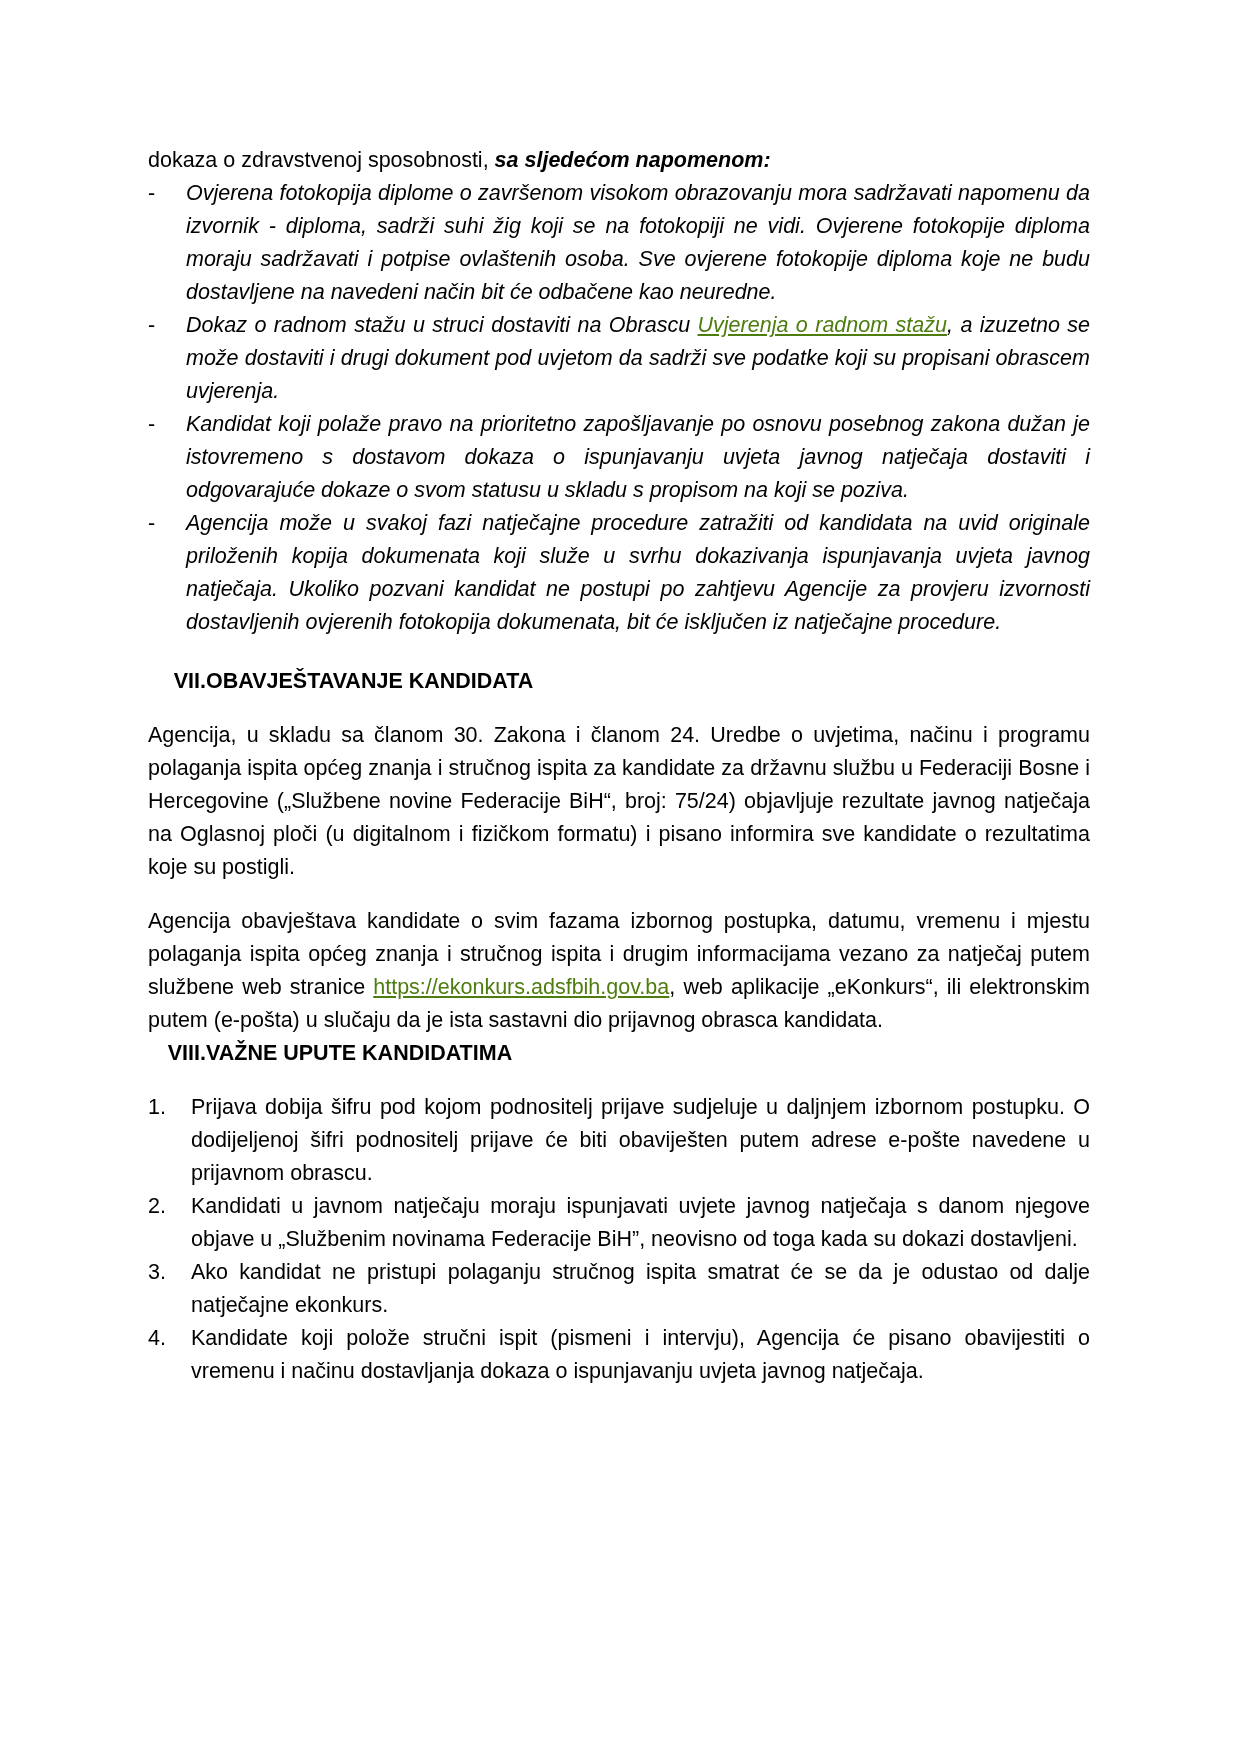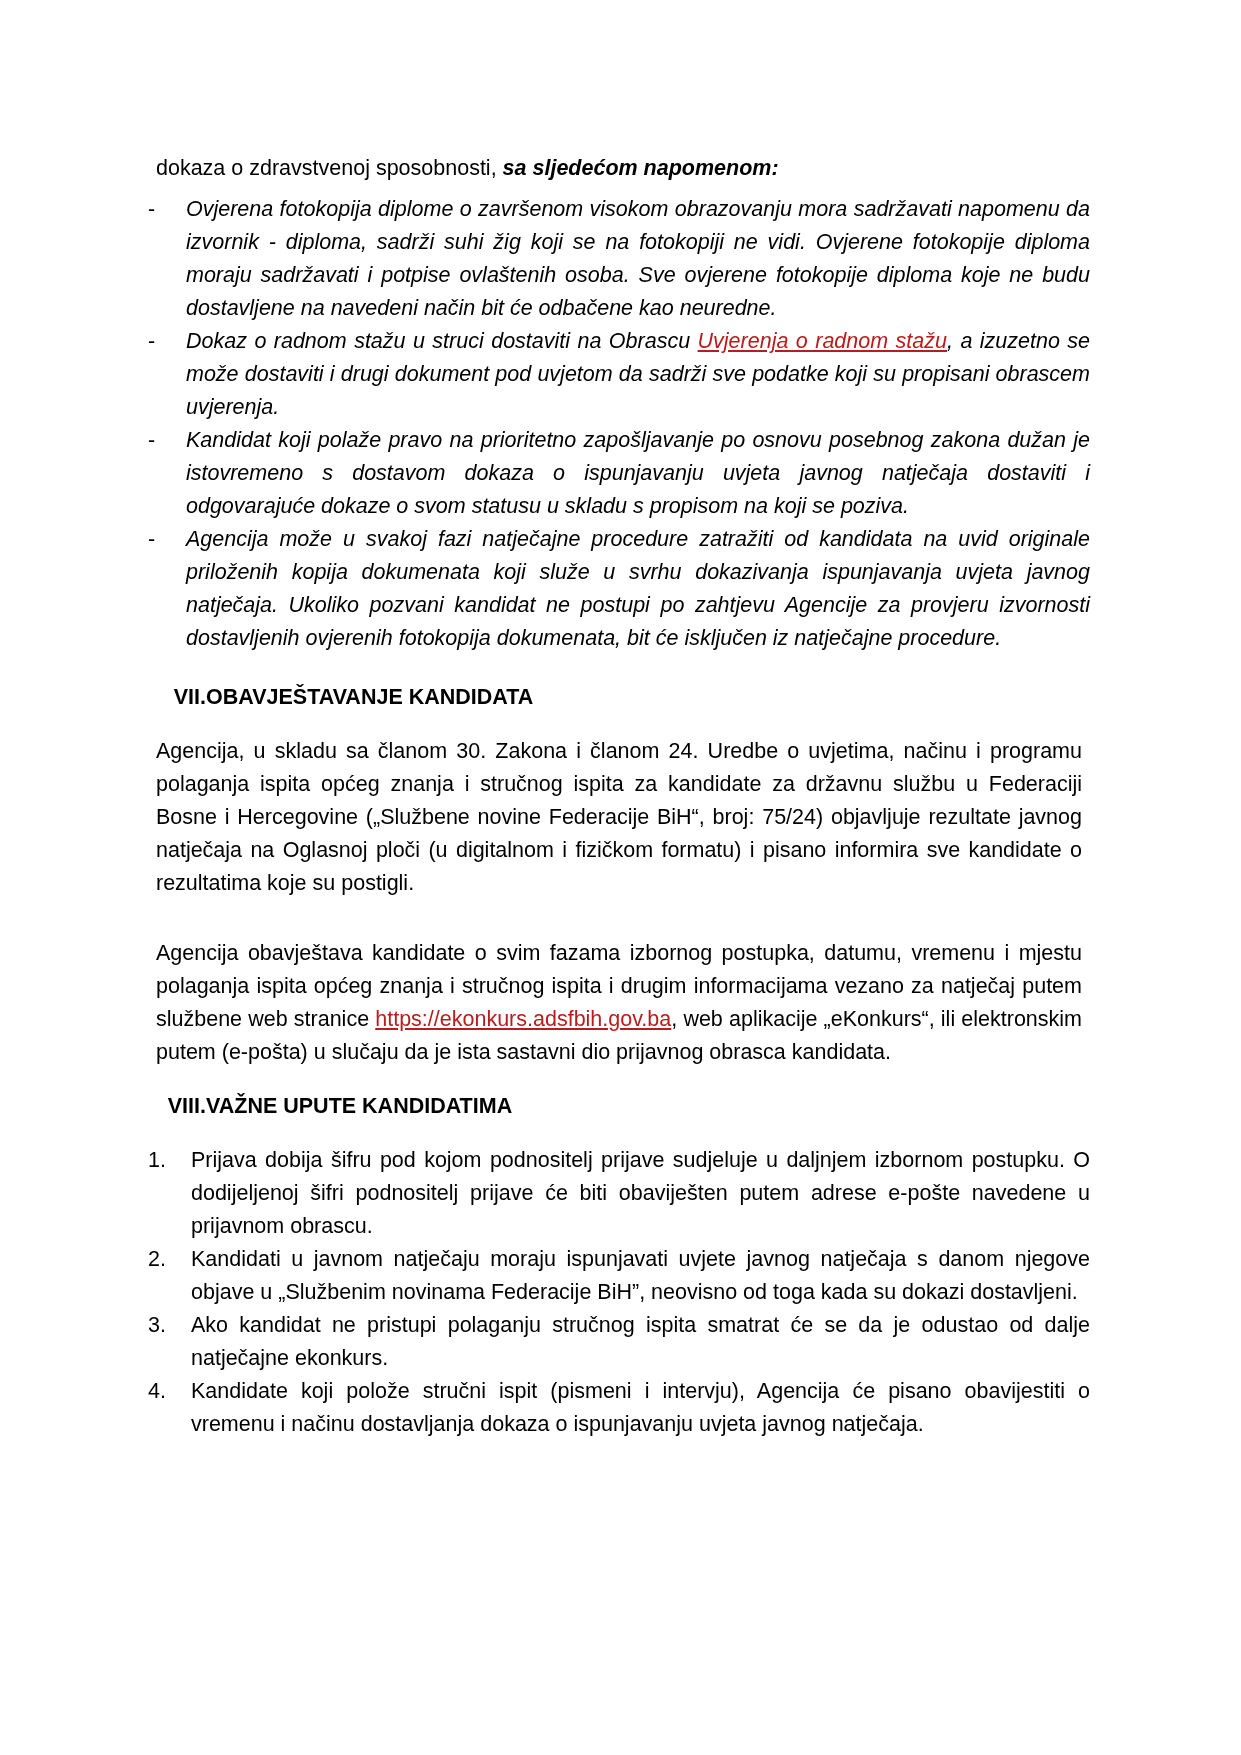--- a/index.html
+++ b/index.html
@@ -1,29 +1,29 @@
 <!DOCTYPE html>
 <html><head>
 <meta charset="utf-8">
 <style>
   html, body { margin: 0; padding: 0; background: #ffffff; }
   body { width: 1241px; height: 1755px; position: relative; overflow: hidden;
          font-family: "Liberation Sans", sans-serif; color: #000; }
   .page { position: absolute; left: 148px; top: 144px; width: 942px;
           font-size: 21.5px; line-height: 33px; }
-  .p { margin: 8px; text-align: justify; }
+  .p { margin: 0; text-align: justify; }
   .bold-it { font-weight: bold; font-style: italic; }
   .dash-list { margin: 0; padding: 0; list-style: none; }
   .dash-item { position: relative; padding-left: 38px; font-style: italic; text-align: justify; margin: 0; }
   .dash-mark { position: absolute; left: 0; top: 0; font-style: normal; }
-  a.link { color: #b91c1c; text-decoration: underline; }
+  a.link { color: #4d7c0f; text-decoration: underline; }
   .heading { font-weight: bold; margin: 0; display: flex; }
   .heading .num { width: 58px; display: inline-block; text-align: right; }
   .h-vii { margin-top: 26px; margin-bottom: 21px; }
-  .h-viii { margin-top: 21px; margin-bottom: 21px; }
+  .h-viii { margin-bottom: 21px; }
   .gap { height: 21px; }
   .num-list { margin: 0; padding: 0; list-style: none; }
   .num-item { position: relative; padding-left: 43px; text-align: justify; margin: 0; }
   .num-mark { position: absolute; left: 0; top: 0; }
 </style>
 </head>
 <body>
 
 <div class="page">
 

